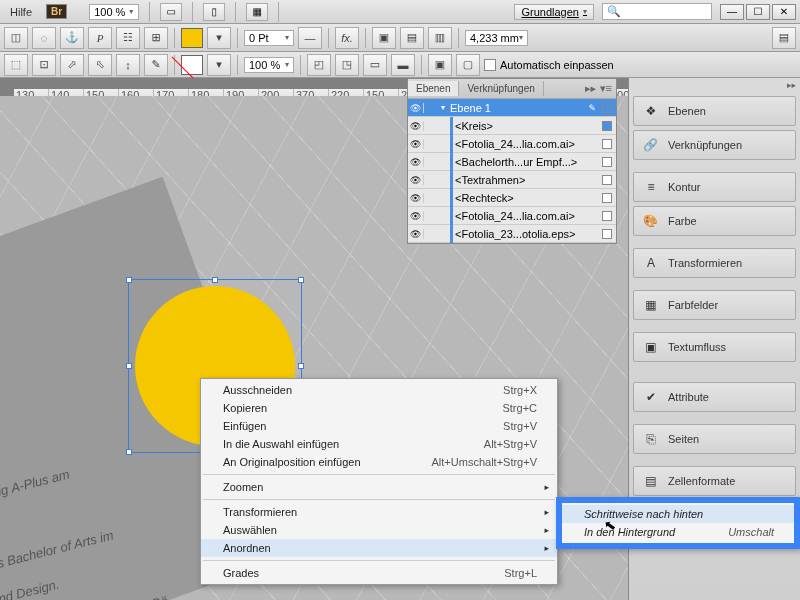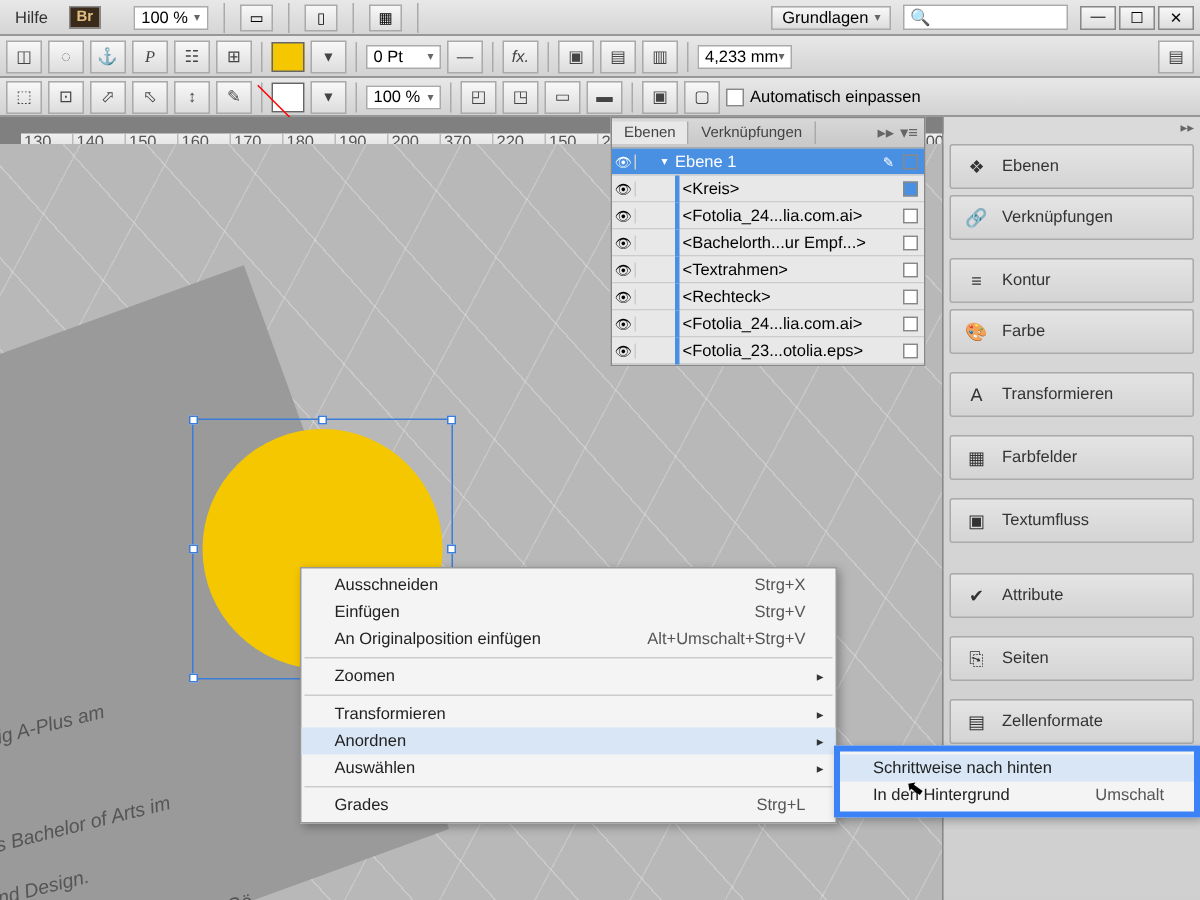--- a/index.html
+++ b/index.html
@@ -5,21 +5,21 @@
 * { box-sizing: border-box; margin: 0; padding: 0; font-family: "Segoe UI", Tahoma, sans-serif; font-size: 11px; user-select: none; }
 body { width: 800px; height: 600px; background: #535353; overflow: hidden; position: relative; }
 
 
 .top-menu { height: 24px; background: linear-gradient(#e8e8e8, #d5d5d5); border-bottom: 1px solid #999; display: flex; align-items: center; padding: 0 4px; gap: 8px; }
 .top-menu .menu-item { padding: 2px 6px; color: #333; }
 .br-badge { background: #3a2a1a; color: #e0c080; padding: 1px 4px; font-weight: bold; font-size: 10px; border: 1px solid #888; }
 .zoom-field { border: 1px solid #aaa; background: #fff; padding: 1px 4px; min-width: 50px; display: flex; align-items: center; gap: 4px; }
 .zoom-field::after { content: "▾"; font-size: 8px; color: #666; }
 .tool-icon-sm { width: 22px; height: 18px; border: 1px solid #aaa; background: linear-gradient(#f8f8f8,#ddd); display: flex; align-items: center; justify-content: center; font-size: 10px; }
-.dropdown-btn { border: 1px solid #aaa; background: linear-gradient(#f8f8f8,#ddd); padding: 1px 6px; display: flex; align-items: center; gap: 4px; }
+.dropdown-btn { border: 1px solid #aaa; background: linear-gradient(#f8f8f8,#ddd); padding: 1px 6px; display: flex; align-items: center; gap: 4px; text-decoration: underline; }
 .dropdown-btn::after { content: "▾"; font-size: 8px; color: #666; }
 .search-field { border: 1px solid #aaa; background: #fff; padding: 1px 4px; min-width: 110px; display: flex; align-items: center; gap: 4px; color: #999; }
 .window-btns { margin-left: auto; display: flex; gap: 2px; }
 .window-btn { width: 24px; height: 16px; border: 1px solid #888; background: linear-gradient(#f8f8f8,#ddd); display: flex; align-items: center; justify-content: center; font-size: 10px; }
 
 
 .control-bar { height: 28px; background: linear-gradient(#e8e8e8,#d2d2d2); border-bottom: 1px solid #999; display: flex; align-items: center; padding: 0 4px; gap: 4px; }
 .sep { width: 1px; height: 20px; background: #aaa; margin: 0 2px; }
 .icon-btn { width: 24px; height: 22px; border: 1px solid #aaa; background: linear-gradient(#f8f8f8,#ddd); display: flex; align-items: center; justify-content: center; font-size: 11px; color: #444; }
 .swatch { width: 22px; height: 20px; border: 1px solid #666; }
@@ -48,21 +48,21 @@
 
 .ctx-menu { position: absolute; left: 200px; top: 300px; width: 358px; background: #f4f4f4; border: 1px solid #999; box-shadow: 2px 2px 6px rgba(0,0,0,.3); padding: 2px 0; }
 .ctx-item { display: flex; justify-content: space-between; align-items: center; padding: 3px 20px 3px 22px; color: #222; }
 .ctx-item.highlighted { background: #d8e6f6; }
 .ctx-item.sub::after { content: "▸"; font-size: 9px; color: #333; position: absolute; right: 8px; }
 .ctx-item { position: relative; }
 .ctx-sep { height: 1px; background: #ccc; margin: 3px 2px; }
 .ctx-shortcut { color: #555; font-size: 11px; text-align: center; }
 
 
-.sub-menu { position: absolute; left: 556px; top: 497px; width: 244px; background: #f4f4f4; border: 4px solid #3b82f6; box-shadow: 2px 2px 6px rgba(0,0,0,.3); padding: 2px 0; z-index: 100; }
+.sub-menu { position: absolute; left: 556px; top: 497px; width: 244px; background: #f4f4f4; border: 6px solid #3b82f6; box-shadow: 2px 2px 6px rgba(0,0,0,.3); padding: 2px 0; z-index: 100; font-style: italic; }
 .cursor { position: absolute; left: 604px; top: 517px; font-size: 14px; z-index: 101; color: #000; transform: rotate(-10deg); }
 
 
 .layers-panel { position: absolute; left: 407px; top: 0; width: 210px; background: #e3e3e3; border: 1px solid #888; }
 .panel-tabs { display: flex; background: linear-gradient(#d8d8d8,#c8c8c8); border-bottom: 1px solid #aaa; height: 20px; align-items: center; }
 .panel-tab { padding: 2px 8px; font-size: 10px; color: #444; border-right: 1px solid #aaa; }
 .panel-tab.active { background: #e8e8e8; }
 .panel-tabs .tab-extras { margin-left: auto; padding: 0 4px; display: flex; gap: 4px; color: #666; font-size: 9px; }
 .layer-row { display: flex; align-items: center; height: 18px; border-bottom: 1px solid #ccc; font-size: 10px; background: #e8e8e8; }
 .layer-row.selected { background: #4a90e2; color: #fff; }
@@ -278,40 +278,48 @@
           </div>
         </div>
     </div>
 
     <div class="ctx-menu" id="ctx-menu">
         <div class="ctx-item">
           <span>Ausschneiden</span>
           <span class="ctx-shortcut">Strg+X</span>
         </div>
         <div class="ctx-item">
+          <span>Kopieren</span>
+          <span class="ctx-shortcut">Strg+C</span>
+        </div>
+        <div class="ctx-item">
           <span>Einfügen</span>
           <span class="ctx-shortcut">Strg+V</span>
+        </div>
+        <div class="ctx-item">
+          <span>In die Auswahl einfügen</span>
+          <span class="ctx-shortcut">Alt+Strg+V</span>
         </div>
         <div class="ctx-item">
           <span>An Originalposition einfügen</span>
           <span class="ctx-shortcut">Alt+Umschalt+Strg+V</span>
         </div>
         <div class="ctx-sep"></div>
         <div class="ctx-item sub">
           <span>Zoomen</span>
         </div>
         <div class="ctx-sep"></div>
         <div class="ctx-item sub">
           <span>Transformieren</span>
         </div>
+        <div class="ctx-item sub">
+          <span>Auswählen</span>
+        </div>
         <div class="ctx-item sub highlighted">
           <span>Anordnen</span>
-        </div>
-        <div class="ctx-item sub">
-          <span>Auswählen</span>
         </div>
         <div class="ctx-sep"></div>
         <div class="ctx-item">
           <span>Grades</span>
           <span class="ctx-shortcut">Strg+L</span>
         </div>
       </div>
   </div>
 
   <div class="side-panels">

